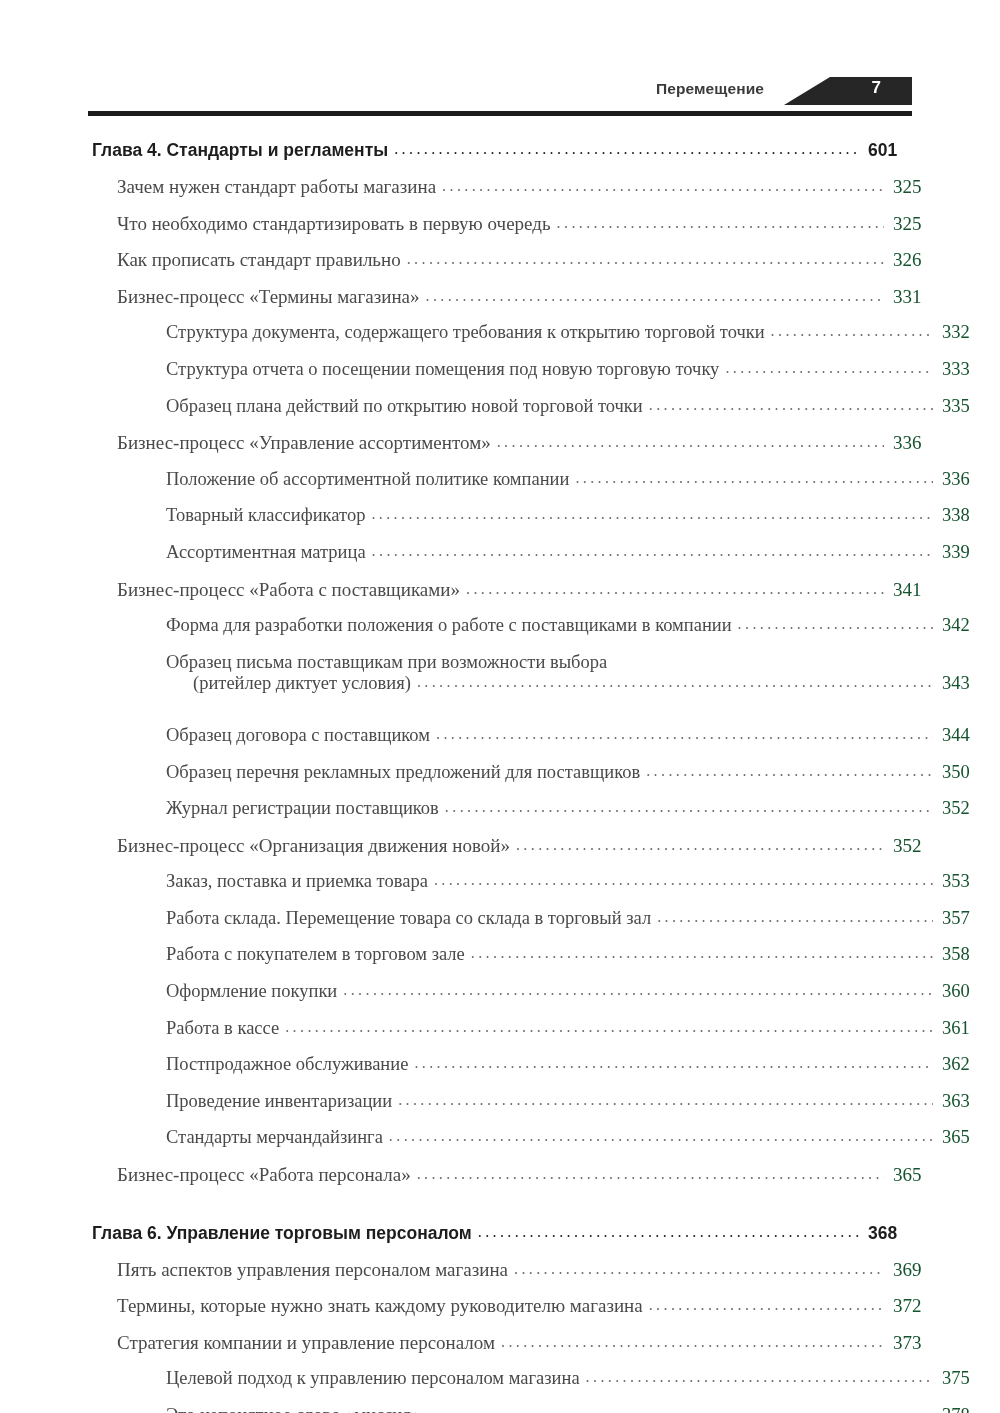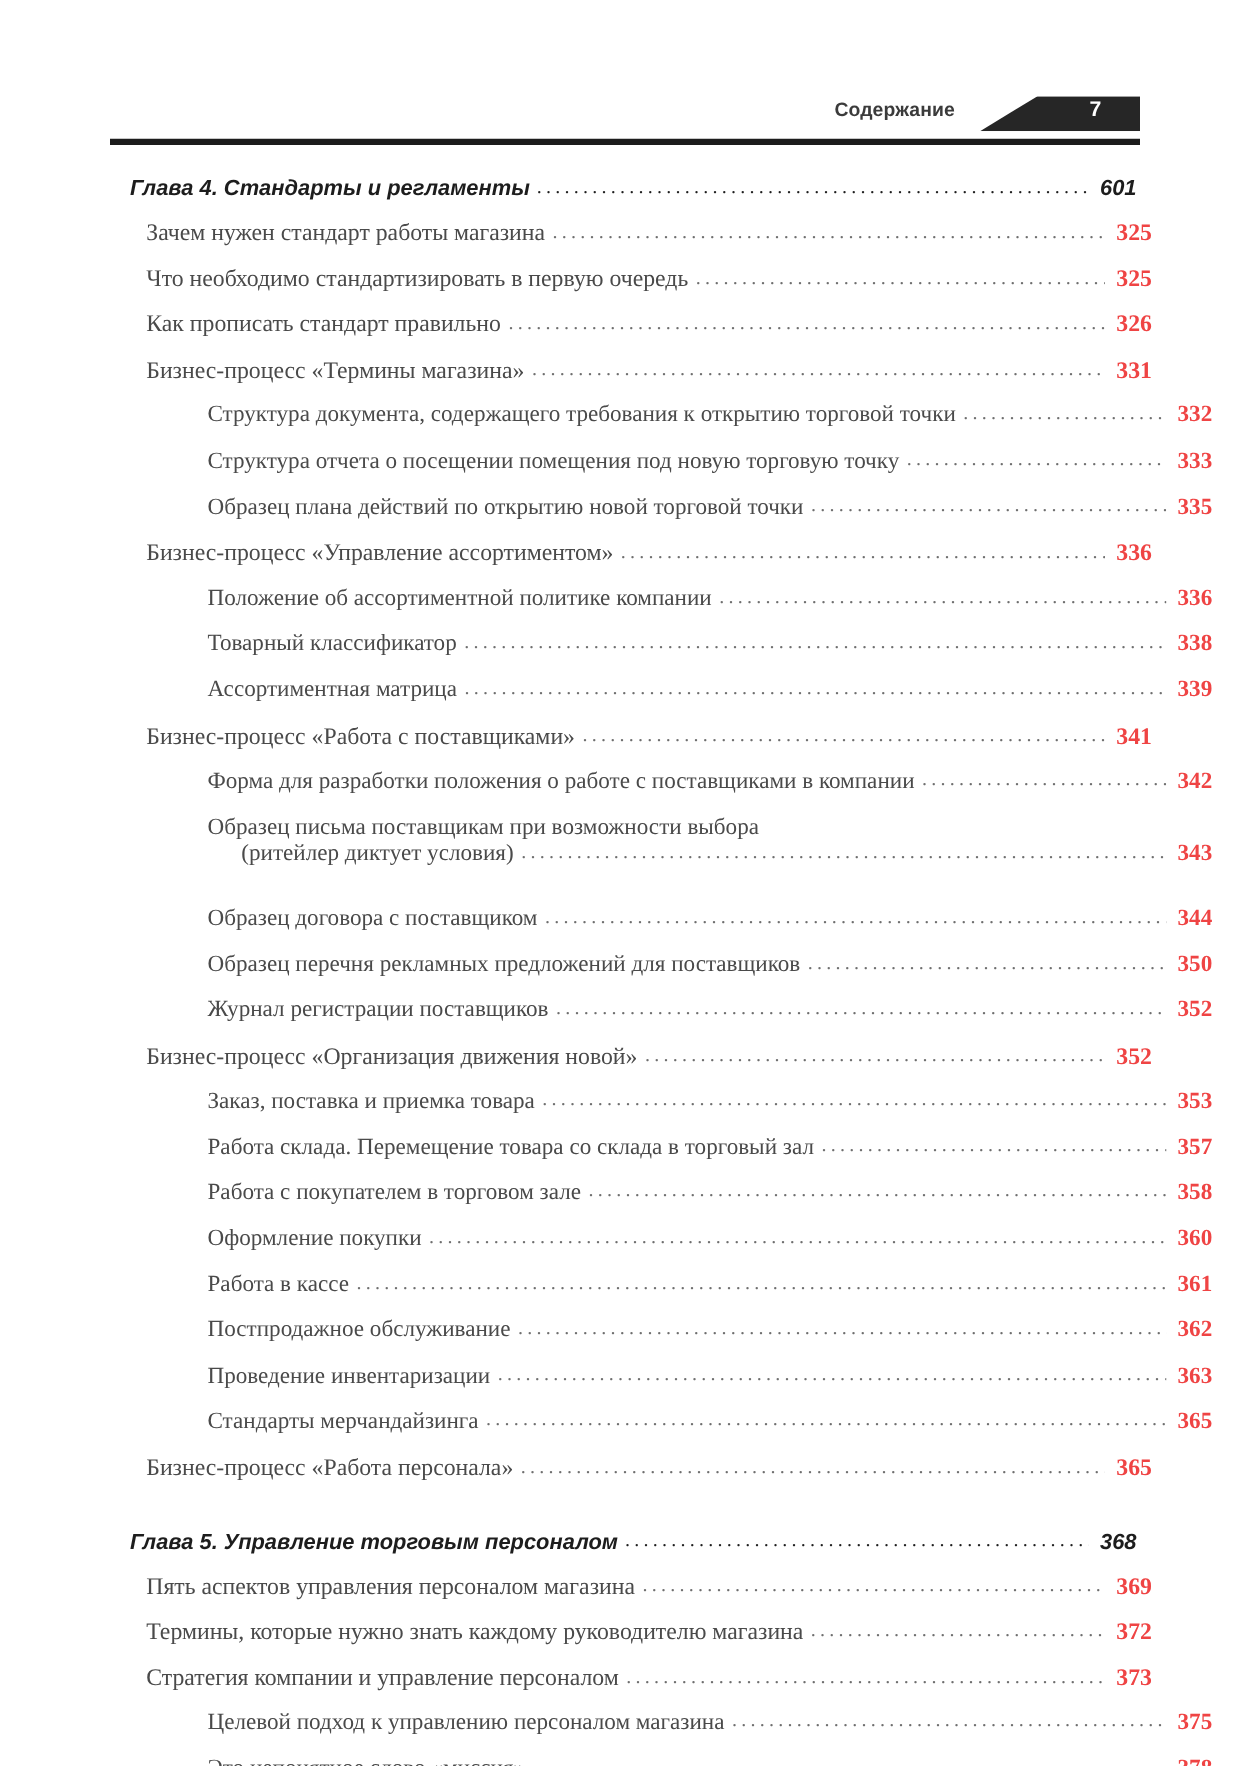--- a/index.html
+++ b/index.html
@@ -89,23 +89,22 @@
     width: 824px;
     color: #4a4a4a;
   }
 
   
   .lvl-chapter {
     font-family: "Liberation Sans", "DejaVu Sans", sans-serif;
     font-size: 17.5px;
     font-weight: bold;
     color: #1d1d1d;
-    margin-left: 16px;
+    margin-left: 4px;
     height: 36px;
-    font-style: italic;
   }
   .lvl-chapter .toc-page {
     font-family: "Liberation Sans", "DejaVu Sans", sans-serif;
     font-weight: bold;
     color: #1d1d1d;
     font-size: 17.5px;
   }
 
   
   .lvl-1 {
@@ -160,39 +159,38 @@
     font-family: "Liberation Serif", "DejaVu Serif", serif;
     font-weight: normal;
   }
 
   .toc-page {
     flex: 0 0 auto;
     width: 48px;
     text-align: left;
     padding-left: 9px;
     font-size: 19px;
-    color: #ef4444;
-    white-space: nowrap;
-    font-weight: bold;
+    color: #14532d;
+    white-space: nowrap;
   }
 
   .gap-before-chapter {
     height: 22px;
   }
 
   
   .lvl-2 .toc-page { font-size: 18.5px; }
 </style>
 </head>
 <body>
 
 <div class="page">
 
   <div class="running-head">
-    <div class="running-head-title">Содержание</div>
+    <div class="running-head-title">Перемещение</div>
     <div class="page-tag"></div>
     <div class="page-tag-number">7</div>
     <div class="head-rule"></div>
   </div>
 
   <div class="toc" id="toc-list">
       <div class="toc-entry lvl-chapter">
         <span class="toc-title">Глава 4. Стандарты и регламенты</span>
         <span class="toc-dots">............................................................................................................................................................................................................................</span>
         <span class="toc-page">601</span>
@@ -330,21 +328,21 @@
         <span class="toc-dots">............................................................................................................................................................................................................................</span>
         <span class="toc-page">365</span>
       </div>
       <div class="toc-entry lvl-1">
         <span class="toc-title">Бизнес-процесс «Работа персонала»</span>
         <span class="toc-dots">............................................................................................................................................................................................................................</span>
         <span class="toc-page">365</span>
       </div>
       <div class="gap-before-chapter"></div>
       <div class="toc-entry lvl-chapter">
-        <span class="toc-title">Глава 5. Управление торговым персоналом</span>
+        <span class="toc-title">Глава 6. Управление торговым персоналом</span>
         <span class="toc-dots">............................................................................................................................................................................................................................</span>
         <span class="toc-page">368</span>
       </div>
       <div class="toc-entry lvl-1">
         <span class="toc-title">Пять аспектов управления персоналом магазина</span>
         <span class="toc-dots">............................................................................................................................................................................................................................</span>
         <span class="toc-page">369</span>
       </div>
       <div class="toc-entry lvl-1">
         <span class="toc-title">Термины, которые нужно знать каждому руководителю магазина</span>

